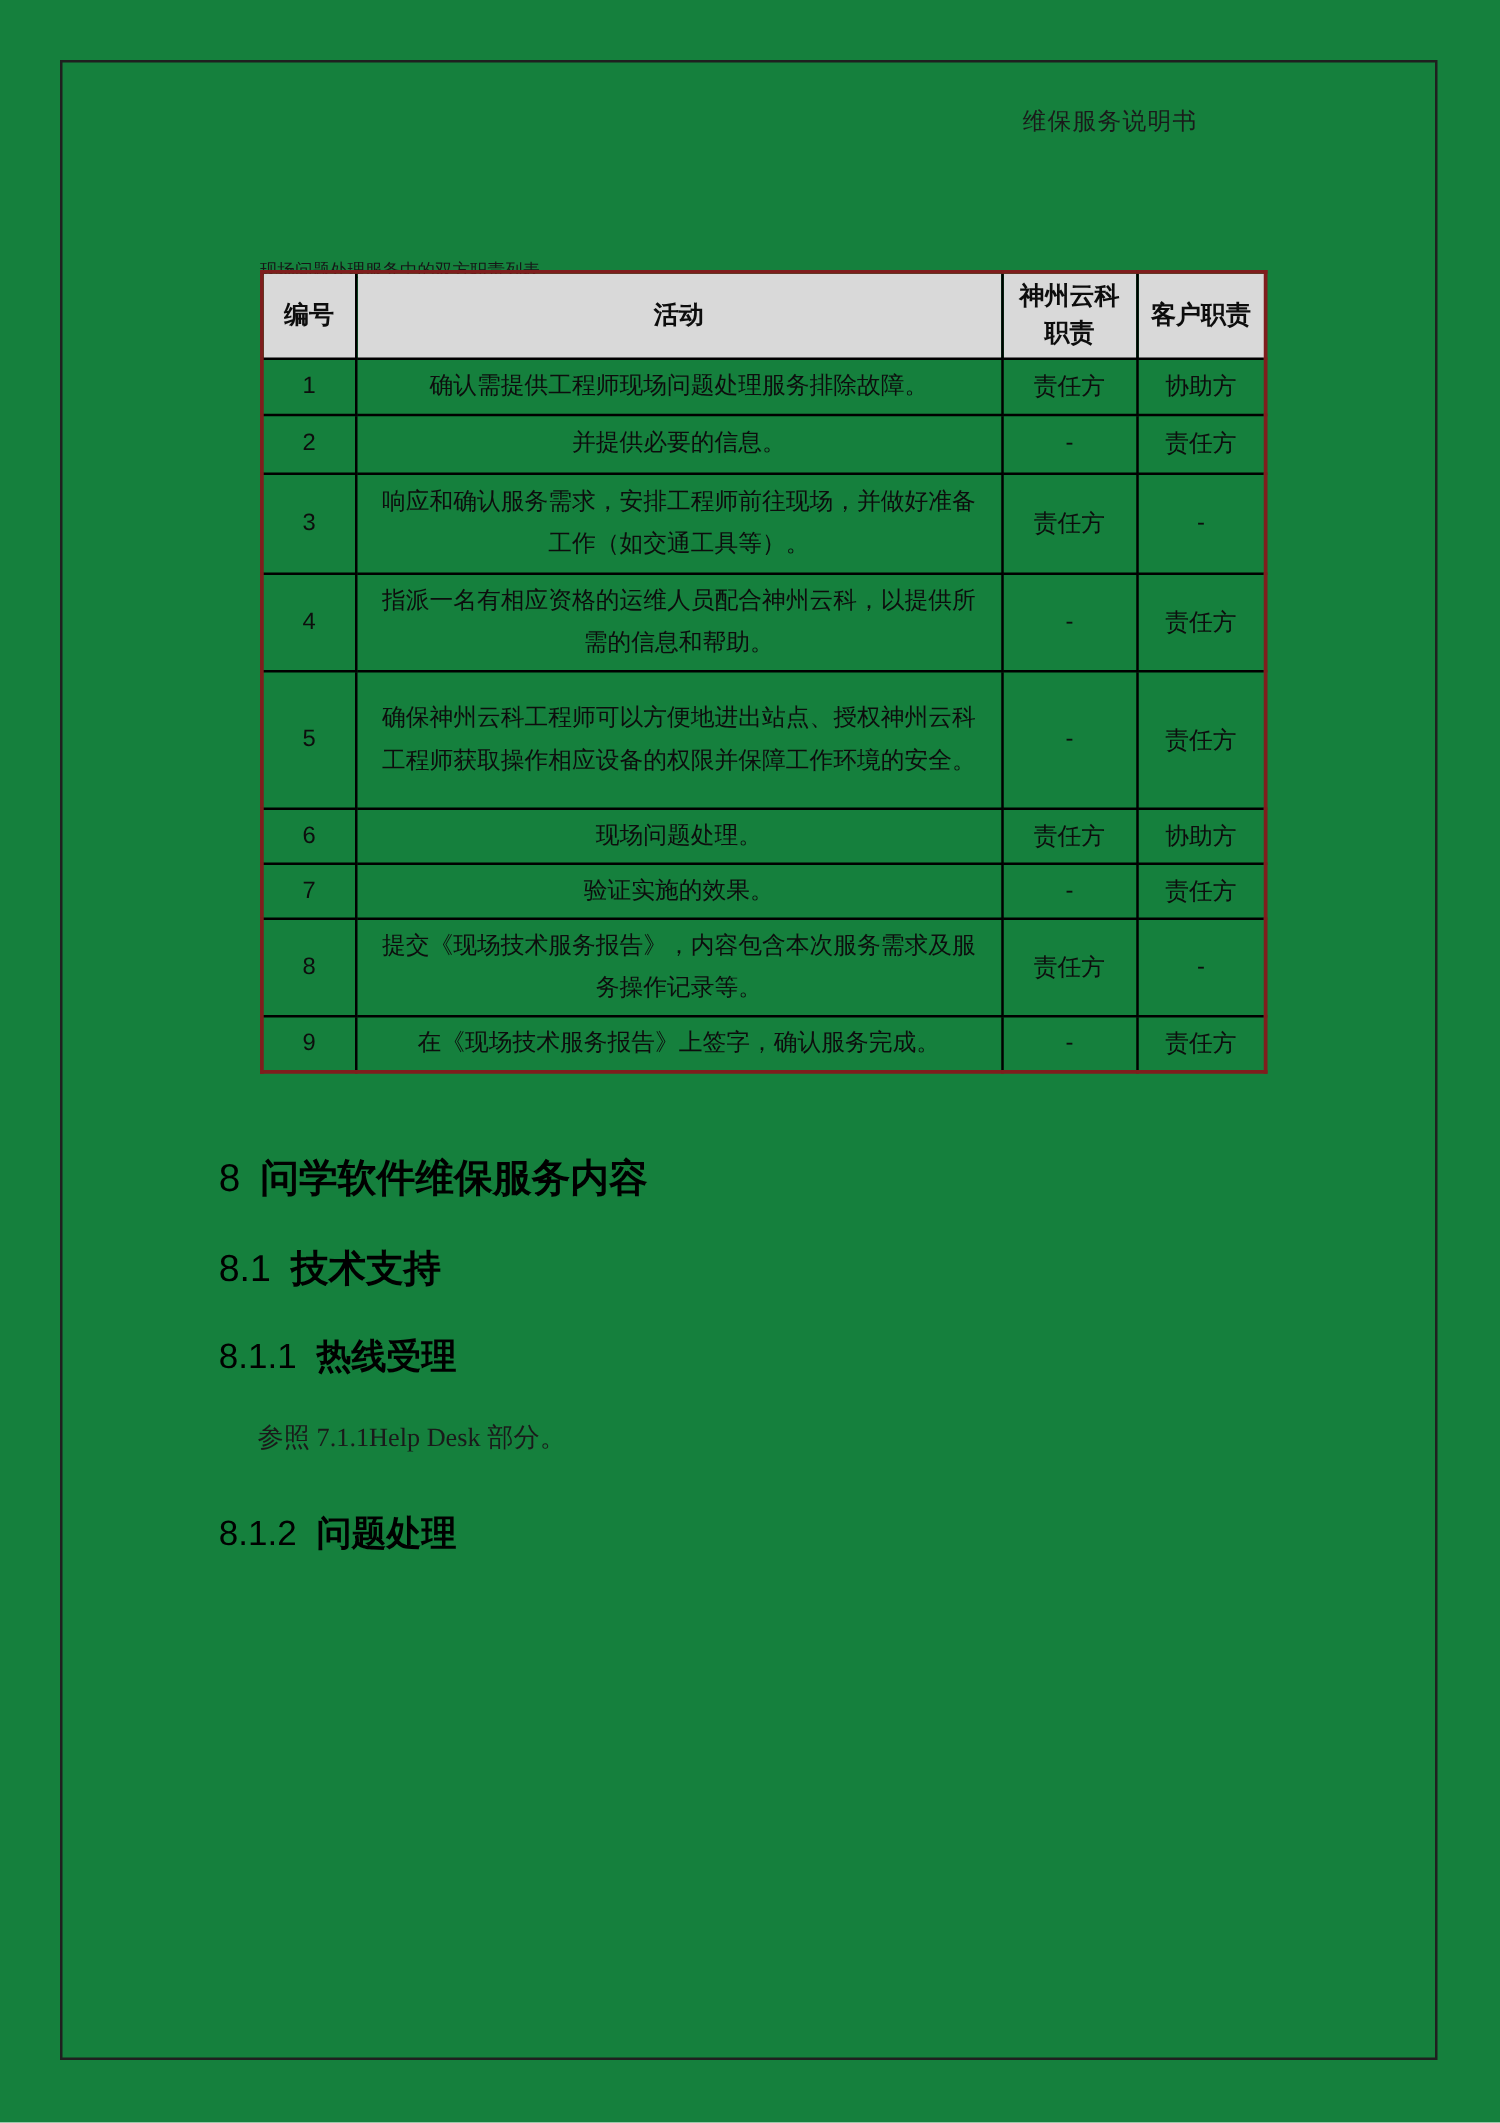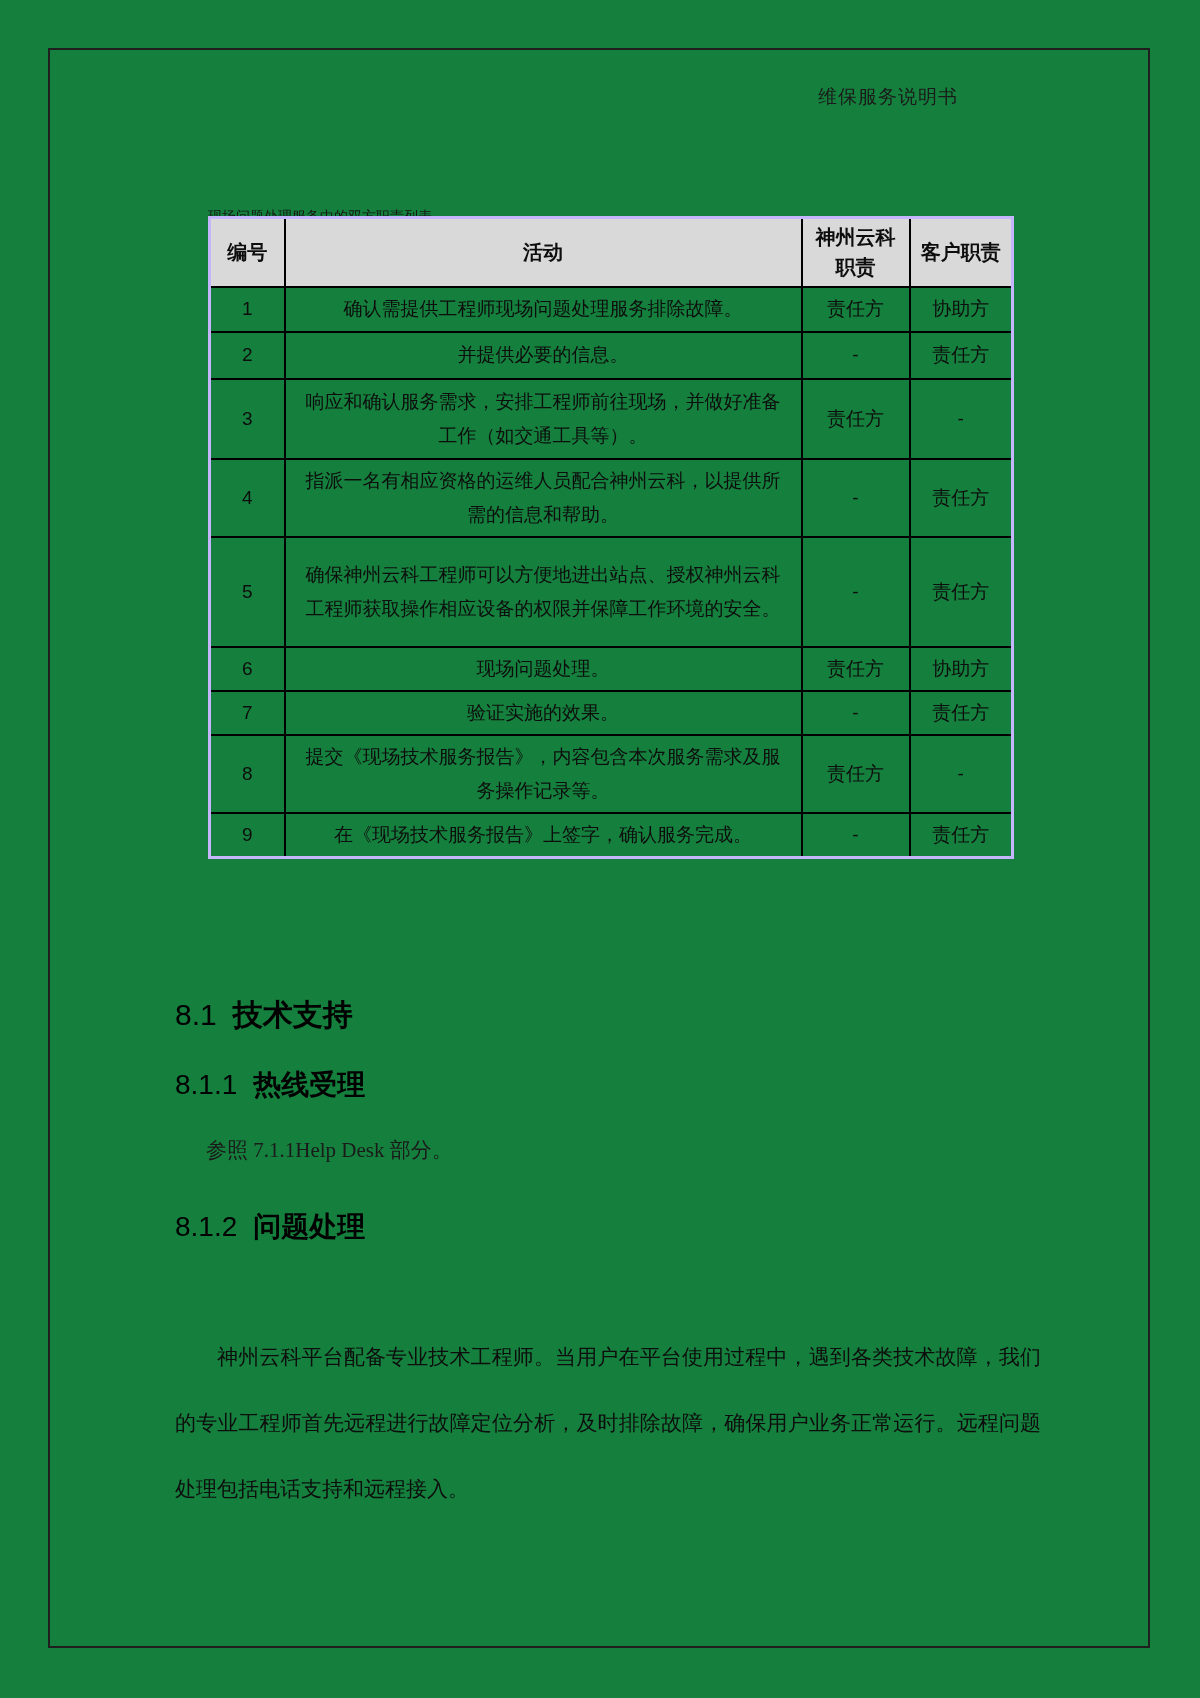--- a/index.html
+++ b/index.html
@@ -23,21 +23,21 @@
   }
   .table-caption{
     position:absolute;left:208px;top:163px;
     font-size:14px;color:#161616;margin-top:45px;
   }
   table.resp{
     position:absolute;left:208px;top:216px;
     border-collapse:collapse;
     table-layout:fixed;
     width:803px;
-    border:3px solid #c4b5fd;
+    border:3px solid #7f1d1d;
     font-size:19px;
   }
   table.resp th, table.resp td{
     border:2px solid #000;
     vertical-align:middle;
     color:#0d0d0d;
     overflow:hidden;
   }
   table.resp th{
     background:#d9d9d9;
@@ -158,31 +158,33 @@
     </tr>
     <tr style="height:45px">
       <td class="c-no">9</td>
       <td class="c-activity">在《现场技术服务报告》上签字，确认服务完成。</td>
       <td class="c-vendor">-</td>
       <td class="c-customer">责任方</td>
     </tr>
   </tbody>
     </table>
 
+  <div class="sec-h h-lvl1" style="top:922px">
+    <span class="num">8</span><span class="ttl">问学软件维保服务内容</span>
+  </div>
 
   <div class="sec-h h-lvl2" style="top:995px">
     <span class="num">8.1</span><span class="ttl">技术支持</span>
   </div>
 
   <div class="sec-h h-lvl3" style="top:1066px">
     <span class="num">8.1.1</span><span class="ttl">热线受理</span>
   </div>
 
   <div class="ref-line">参照 7.1.1Help Desk 部分。</div>
 
   <div class="sec-h h-lvl3" style="top:1208px">
     <span class="num">8.1.2</span><span class="ttl">问题处理</span>
   </div>
 
 
-  <div class="body-para">神州云科平台配备专业技术工程师。当用户在平台使用过程中，遇到各类技术故障，我们的专业工程师首先远程进行故障定位分析，及时排除故障，确保用户业务正常运行。远程问题处理包括电话支持和远程接入。</div>
 
 </div>
 
 </body></html>

